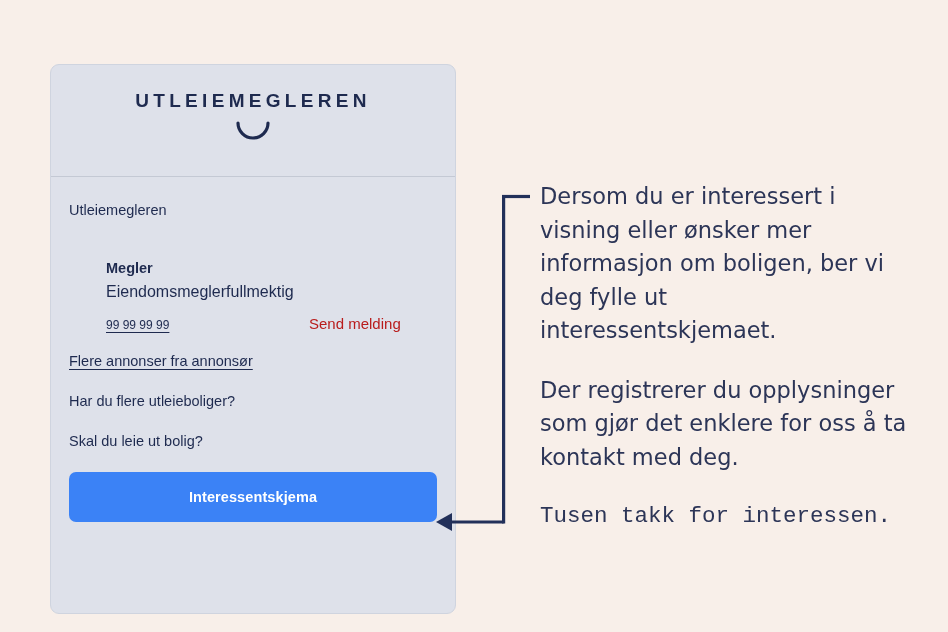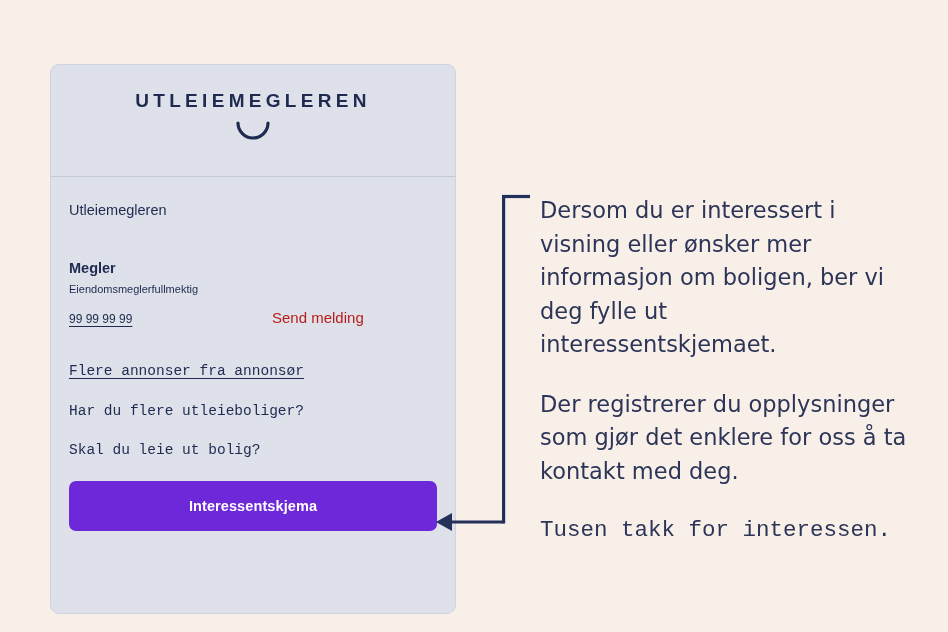--- a/index.html
+++ b/index.html
@@ -69,31 +69,32 @@
 
   .company-name {
     color: #1e2a4f;
     font-size: 14.5px;
     line-height: 1.35;
     margin: 6px 0 0 0;
   }
 
   .agent-block {
     margin-top: 38px;
+    margin-left: 37px;
   }
   .agent-role-title {
     color: #1e2a4f;
     font-size: 14.5px;
     font-weight: bold;
     line-height: 1.3;
     margin: 0;
   }
   .agent-role-sub {
     color: #1e2a4f;
-    font-size: 11px;
+    font-size: 16px;
     line-height: 1.3;
     margin: 5px 0 0 0;
   }
 
   .contact-row {
     margin-top: 12px;
     display: flex;
     align-items: baseline;
   }
   .contact-phone {
@@ -106,22 +107,21 @@
     display: inline-block;
   }
   .contact-message {
     color: #b91c1c;
     font-size: 15px;
     text-decoration: none;
     cursor: pointer;
   }
 
   .links-block {
-    margin-top: 36px;
-    font-family: Liberation Mono, monospace;
+    margin-top: 20px;
   }
   .link-item {
     display: block;
     color: #1e2a4f;
     font-size: 14.5px;
     line-height: 1.3;
     margin-bottom: 21px;
     cursor: pointer;
   }
   .link-item.is-underlined {
@@ -130,21 +130,21 @@
   }
   .link-item.is-plain {
     text-decoration: none;
   }
 
   .cta-button {
     display: block;
     width: 100%;
     margin-top: 9px;
     padding: 17px 10px;
-    background: #6d28d9;
+    background: #3b82f6;
     color: #ffffff;
     font-size: 14.5px;
     font-weight: bold;
     font-family: "Liberation Sans", sans-serif;
     text-align: center;
     border: none;
     border-radius: 7px;
     box-sizing: border-box;
     cursor: pointer;
     letter-spacing: 0.1px;
@@ -156,21 +156,21 @@
     left: 430px;
     top: 185px;
     width: 115px;
     height: 350px;
     pointer-events: none;
   }
 
   .annotation-text {
     position: absolute;
     left: 540px;
-    top: 194px;
+    top: 180px;
     width: 370px;
     color: #2c3557;
     font-size: 22.5px;
     line-height: 33.5px;
     font-family: "DejaVu Sans", sans-serif;
     font-weight: 400;
   }
   .annotation-text p {
     margin: 0 0 26px 0;
   }

